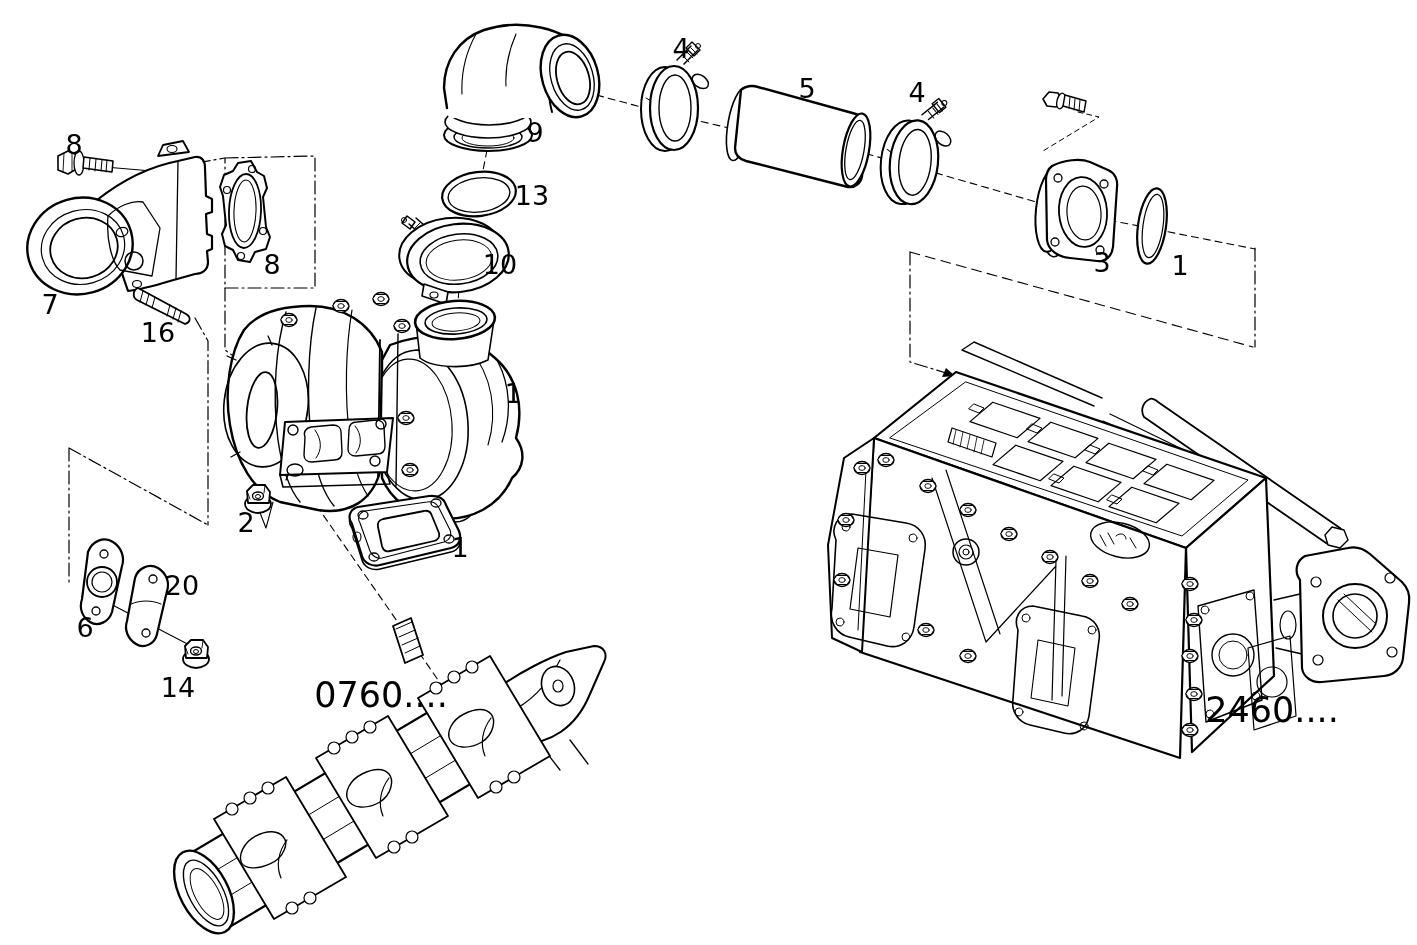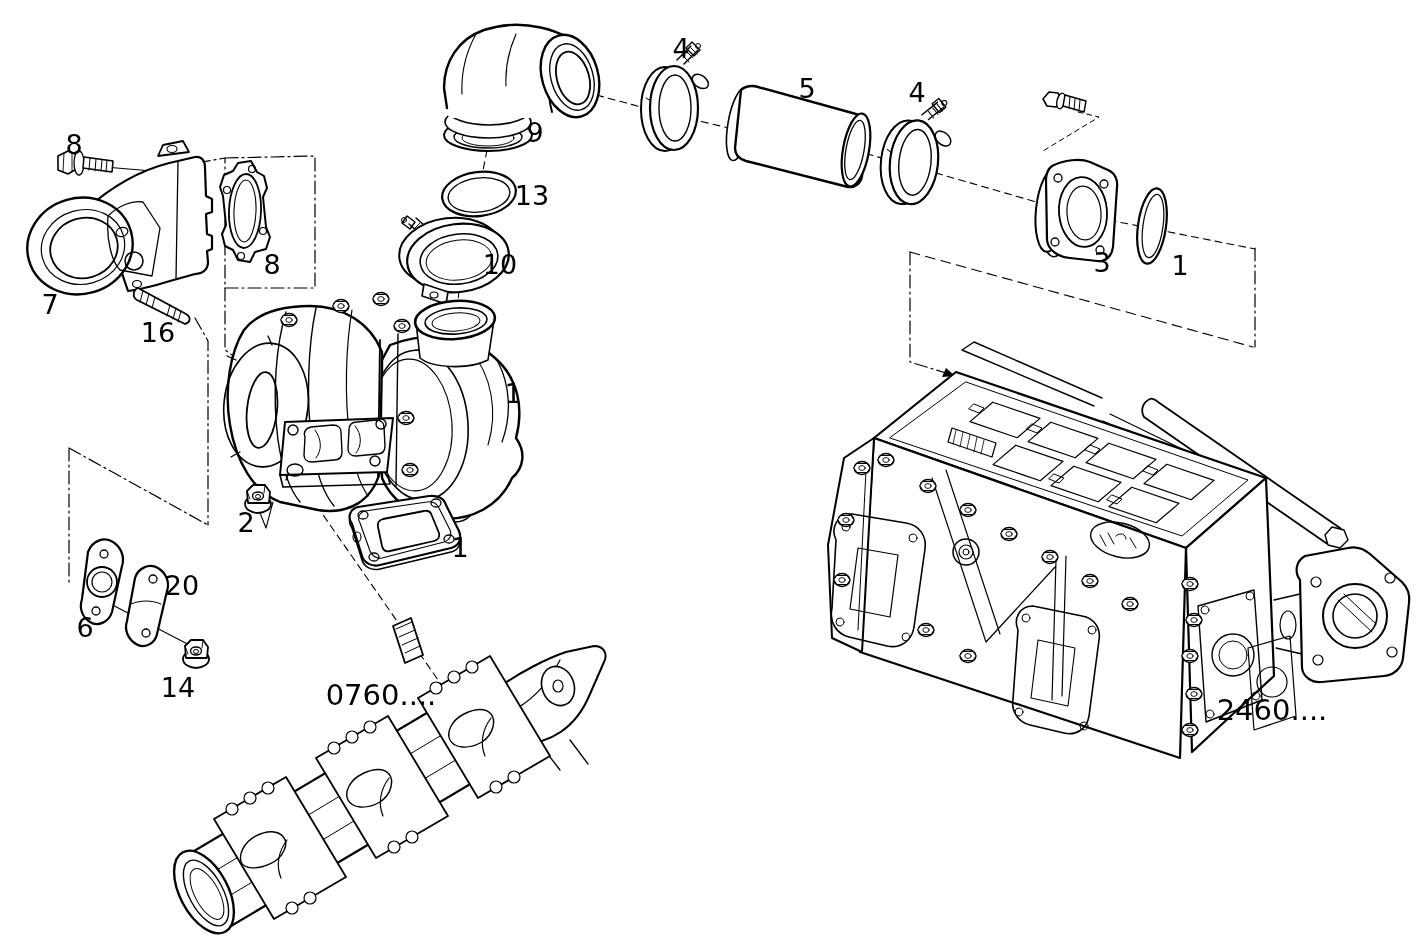--- a/index.html
+++ b/index.html
@@ -3,21 +3,21 @@
 <meta charset="utf-8">
 <style>
   html,body{margin:0;padding:0;background:#e8e8e8;}
   .stage{position:relative;width:1417px;height:945px;background:#ffffff;overflow:hidden;
          font-family:"DejaVu Sans","Liberation Sans",sans-serif;}
   .stage svg{position:absolute;left:0;top:0;}
   .ln{fill:none;stroke:#000;stroke-linecap:round;stroke-linejoin:round;}
   .wf{fill:#ffffff;stroke:#000;stroke-linecap:round;stroke-linejoin:round;}
   .callout{position:absolute;transform:translate(-50%,-50%);font-size:27px;color:#000;
            line-height:1;white-space:nowrap;cursor:default;}
-  .refcode{position:absolute;transform:translate(-50%,-50%);font-size:29px;color:#000;
+  .refcode{position:absolute;transform:translate(-50%,-50%);font-size:35px;color:#000;
            line-height:1;white-space:nowrap;cursor:default;}
 </style>
 </head>
 <body>
 
 <div class="stage">
 
 <svg width="1417" height="945" viewBox="0 0 1417 945">
   <defs>
     <g id="boltsym">

